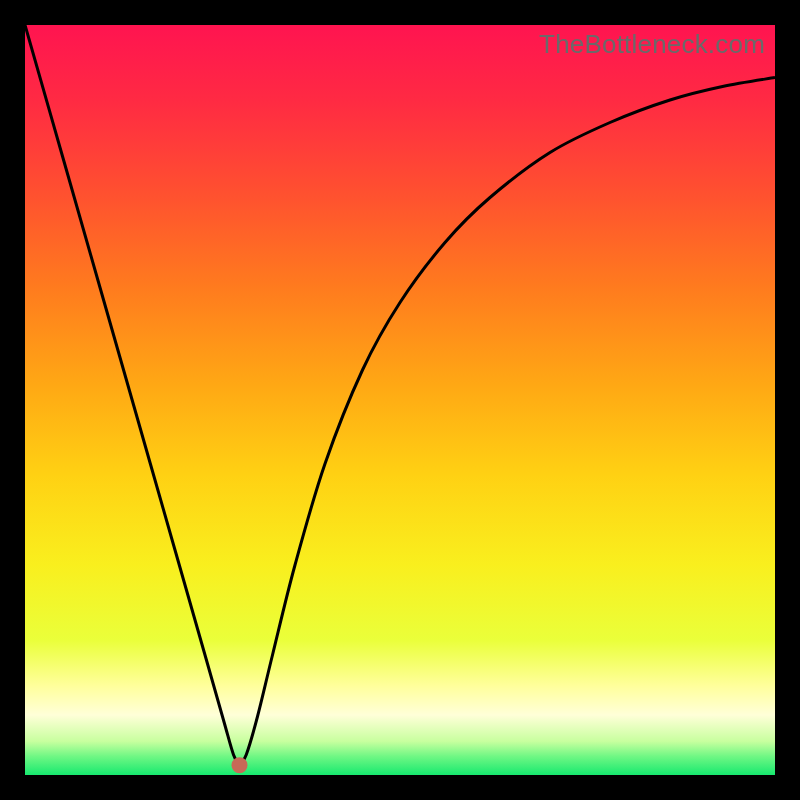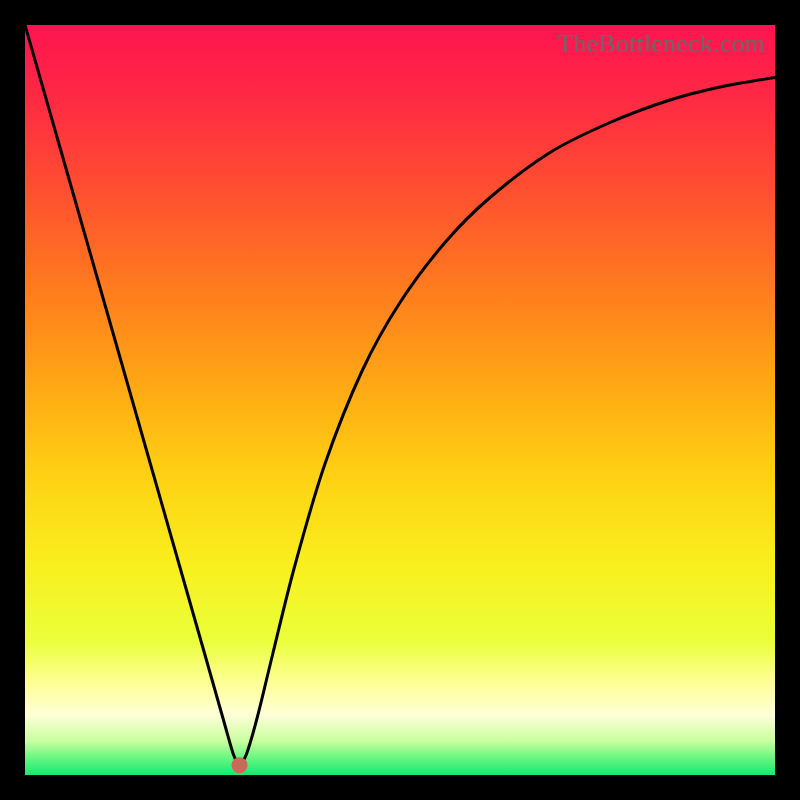--- a/index.html
+++ b/index.html
@@ -11,21 +11,20 @@
     overflow: hidden;
     font-family: Arial, Helvetica, sans-serif;
   }
   .frame {
     position: absolute;
     left: 25px;
     top: 25px;
     width: 750px;
     height: 750px;
     background: #000;
-    font-family: Liberation Serif, serif;
   }
   .plot {
     position: absolute;
     left: 0;
     top: 0;
     width: 750px;
     height: 750px;
   }
   .watermark {
     position: absolute;

